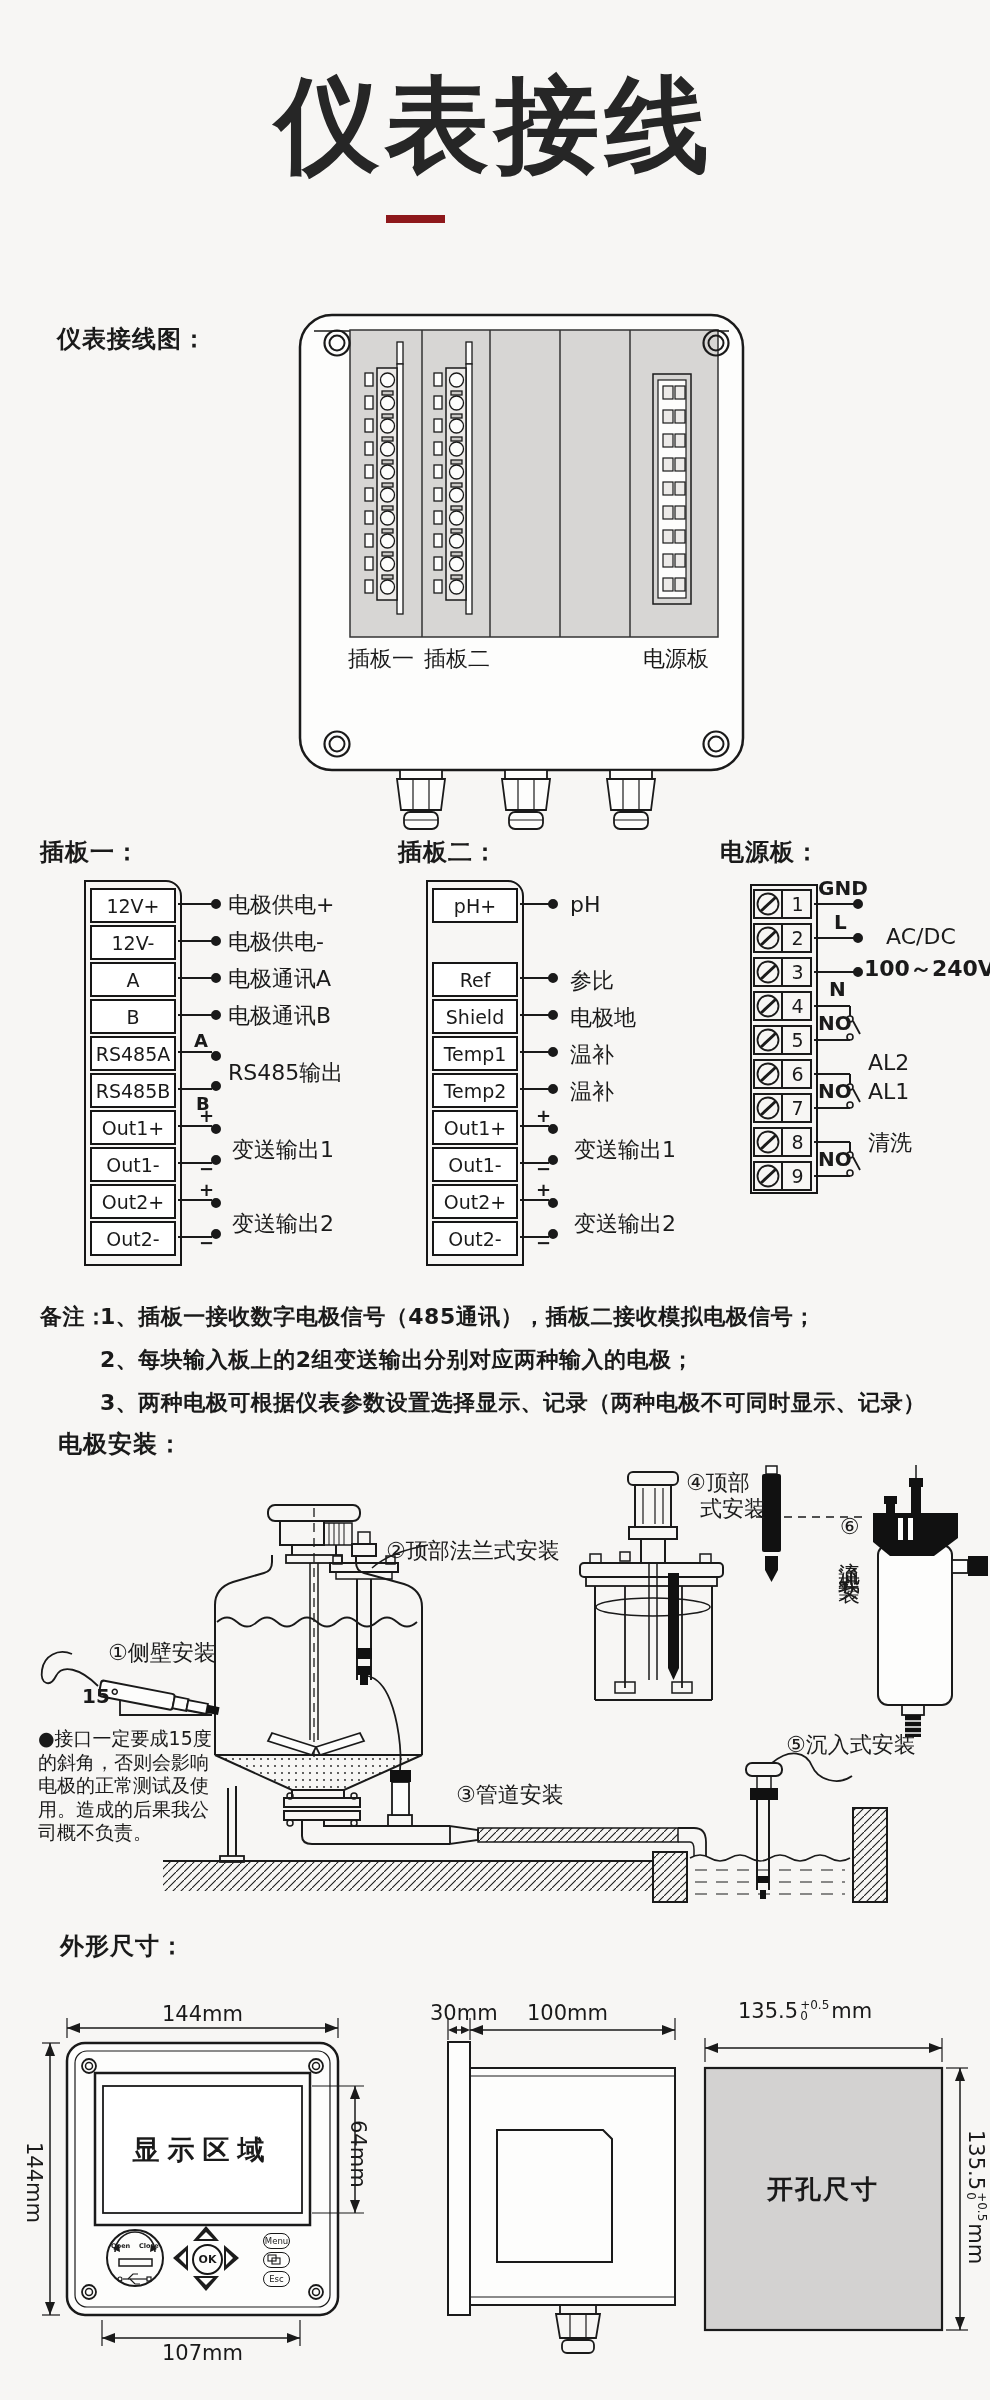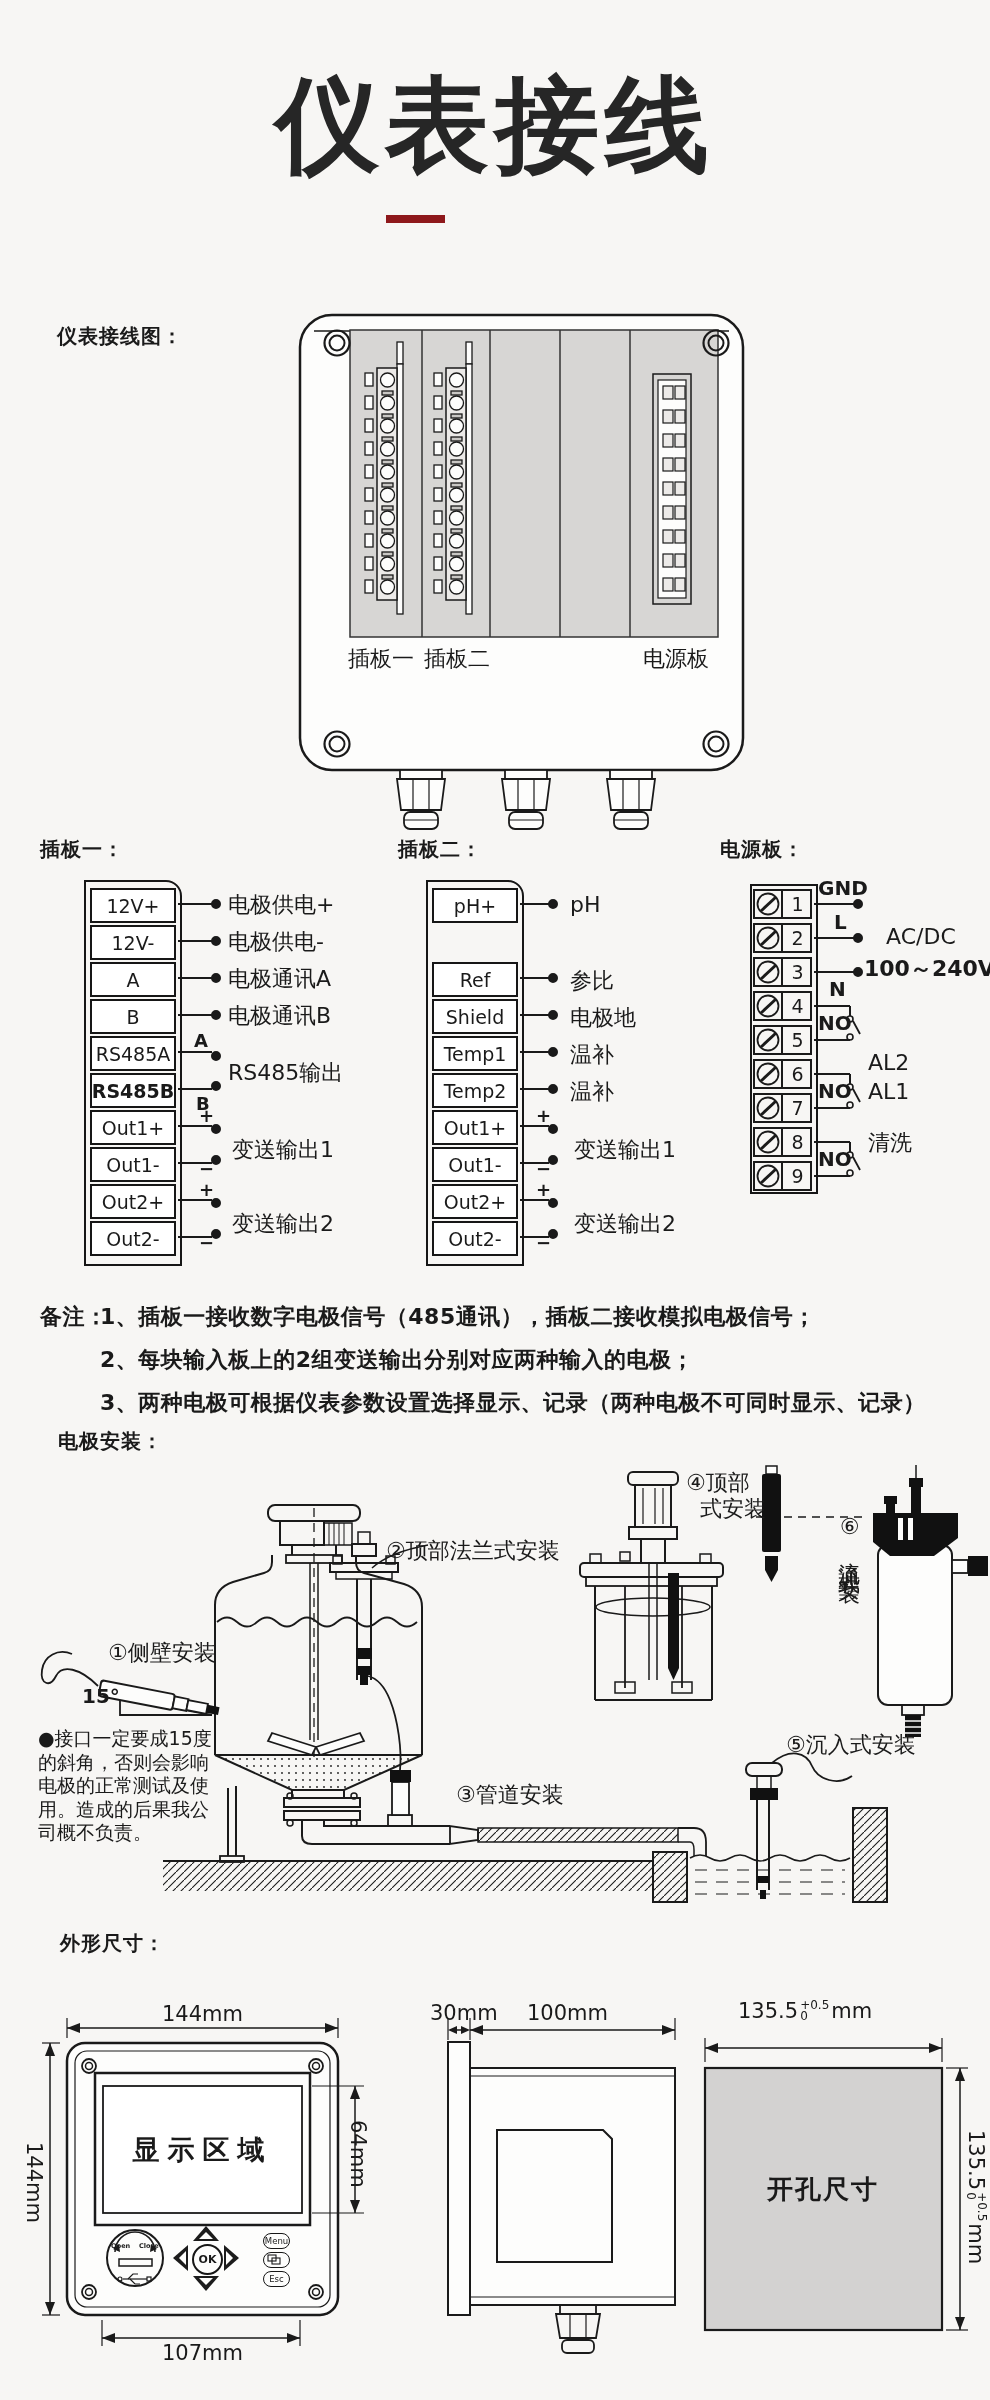--- a/index.html
+++ b/index.html
@@ -3,21 +3,21 @@
 <meta charset="utf-8">
 <style>
   html,body{margin:0;padding:0;}
   body{width:990px;height:2400px;position:relative;background:#f7f6f4;
        font-family:"DejaVu Sans","Liberation Sans",sans-serif;color:#1a1a1a;overflow:hidden;}
   .art{position:absolute;left:0;top:0;z-index:0;}
   .txt{position:absolute;z-index:2;white-space:nowrap;}
   .title{left:0;top:66px;width:990px;text-align:center;font-size:104px;line-height:118px;
          font-weight:800;letter-spacing:6px;color:#262626;}
   .redbar{position:absolute;z-index:2;background:#8e181b;}
-  .h2{font-size:20px;font-weight:700;letter-spacing:1px;}
+  .h2{font-size:24px;font-weight:700;letter-spacing:1px;}
   .zh{font-size:22px;font-weight:500;}
   .zhs{font-size:20px;font-weight:600;}
   .mark{font-size:18px;font-weight:700;}
   .note{font-size:22px;font-weight:600;letter-spacing:0.5px;}
   .cell{position:absolute;z-index:2;width:82px;height:31px;border:2px solid #161616;background:#fff;
         display:flex;align-items:center;justify-content:center;font-size:19px;font-weight:500;}
   .board-frame{position:absolute;z-index:1;width:94px;height:382px;border:2px solid #161616;
         border-top-right-radius:16px;}
   .pw-frame{position:absolute;z-index:1;left:750px;top:884px;width:64px;height:306px;border:2px solid #161616;}
   .num{position:absolute;z-index:2;width:29px;height:28px;display:flex;align-items:center;justify-content:center;
@@ -590,21 +590,21 @@
 <div class="txt zh" style="left:424px;top:644px;">插板二</div>
 <div class="txt zh" style="left:643px;top:644px;">电源板</div>
 
 <div class="txt h2" style="left:40px;top:836px;">插板一：</div>
 <div class="board-frame" style="left:84px;top:880px;"></div>
 <div class="cell" style="left:90px;top:888px;">12V+</div>
 <div class="cell" style="left:90px;top:925px;">12V-</div>
 <div class="cell" style="left:90px;top:962px;">A</div>
 <div class="cell" style="left:90px;top:999px;">B</div>
 <div class="cell" style="left:90px;top:1036px;">RS485A</div>
-<div class="cell" style="left:90px;top:1073px;font-weight:bold;">RS485B</div>
+<div class="cell" style="left:90px;top:1073px;">RS485B</div>
 <div class="cell" style="left:90px;top:1110px;">Out1+</div>
 <div class="cell" style="left:90px;top:1147px;">Out1-</div>
 <div class="cell" style="left:90px;top:1184px;">Out2+</div>
 <div class="cell" style="left:90px;top:1221px;">Out2-</div>
 <div class="txt zh" style="left:228px;top:890px;">电极供电+</div>
 <div class="txt zh" style="left:228px;top:927px;">电极供电-</div>
 <div class="txt zh" style="left:228px;top:964px;">电极通讯A</div>
 <div class="txt zh" style="left:228px;top:1001px;">电极通讯B</div>
 <div class="txt zh" style="left:228px;top:1058px;">RS485输出</div>
 <div class="txt zh" style="left:232px;top:1135px;">变送输出1</div>

